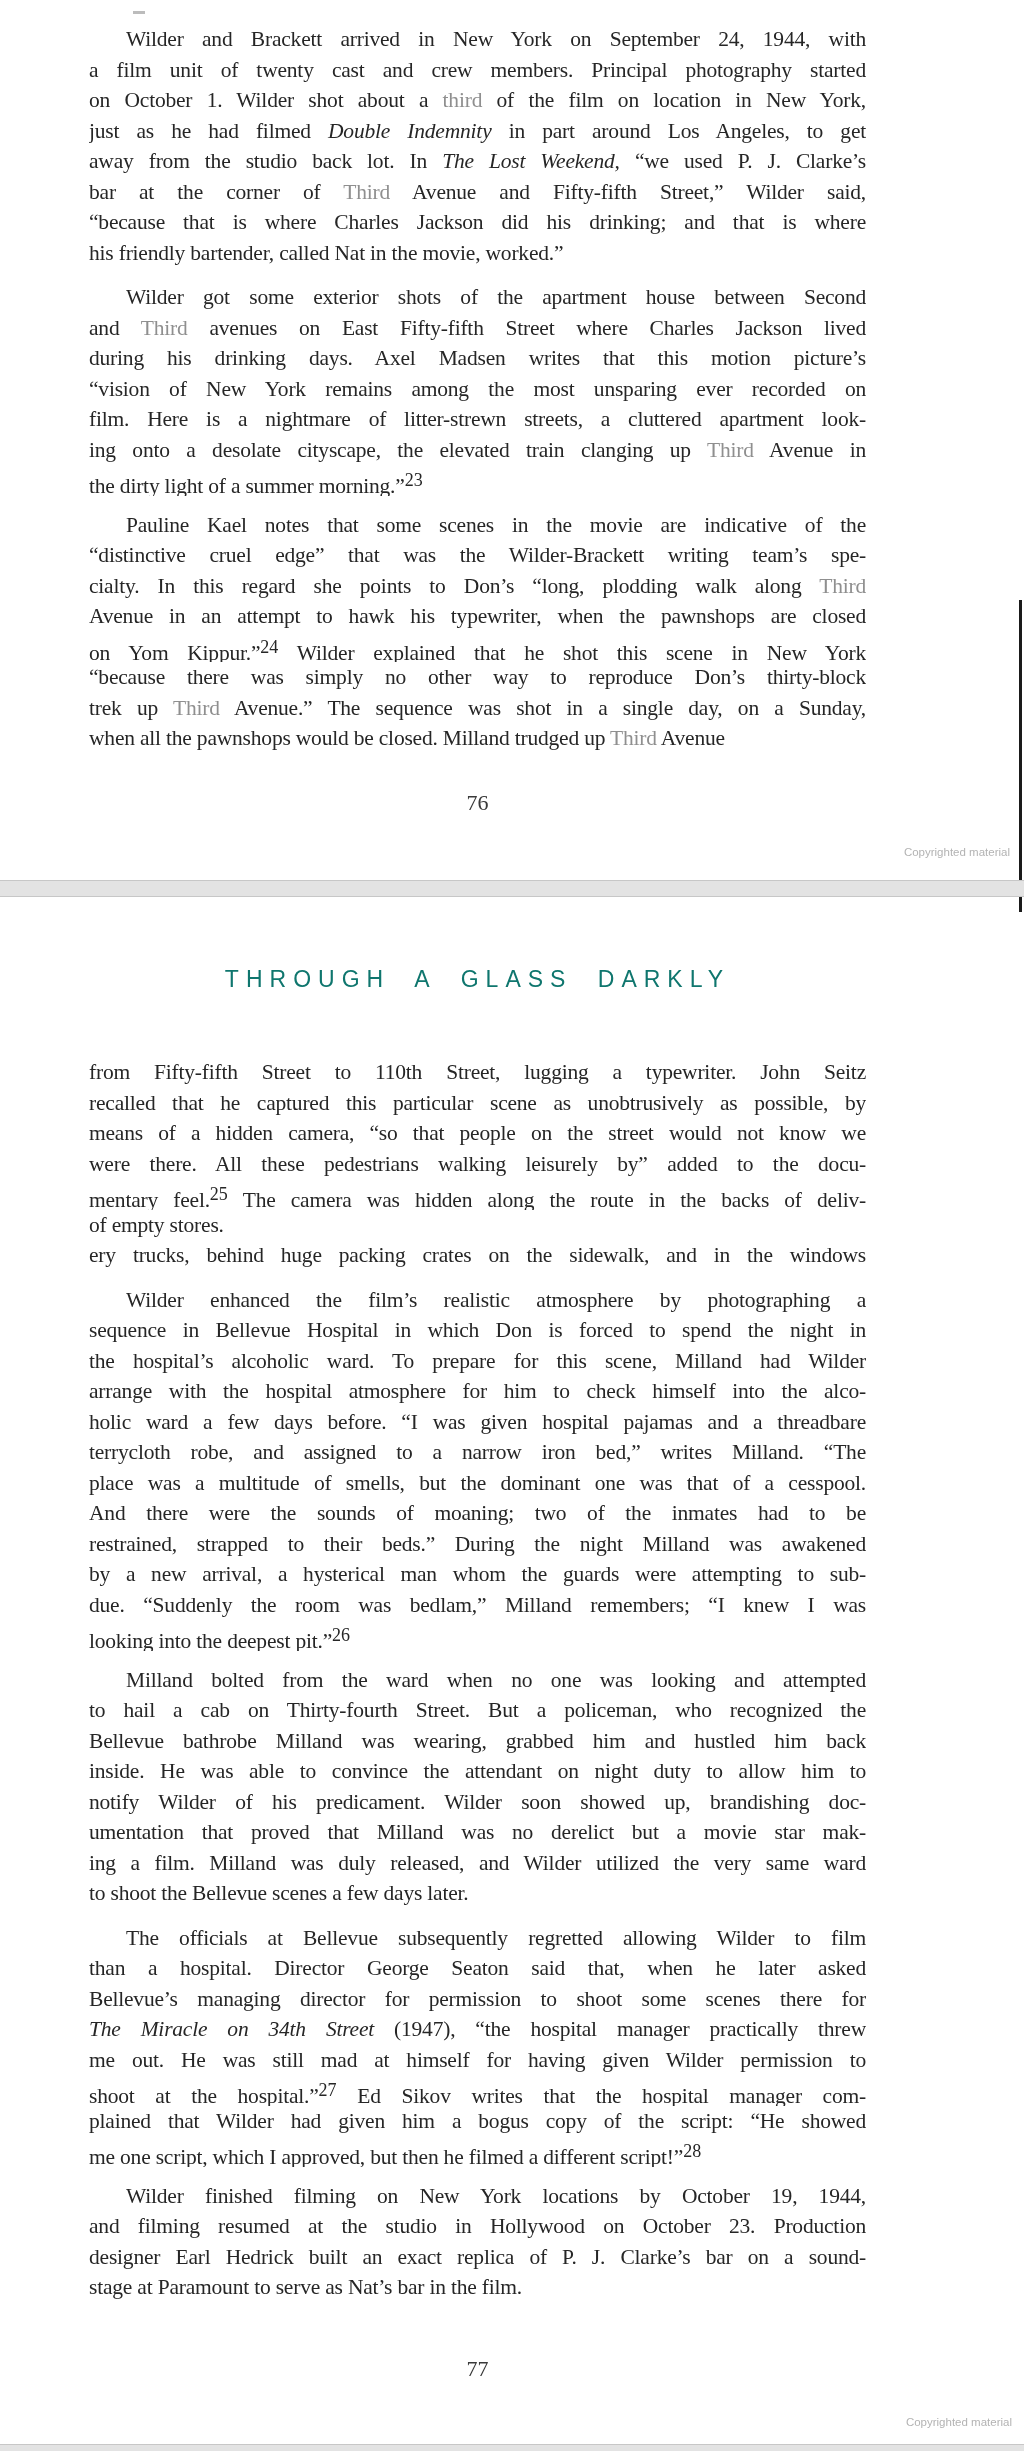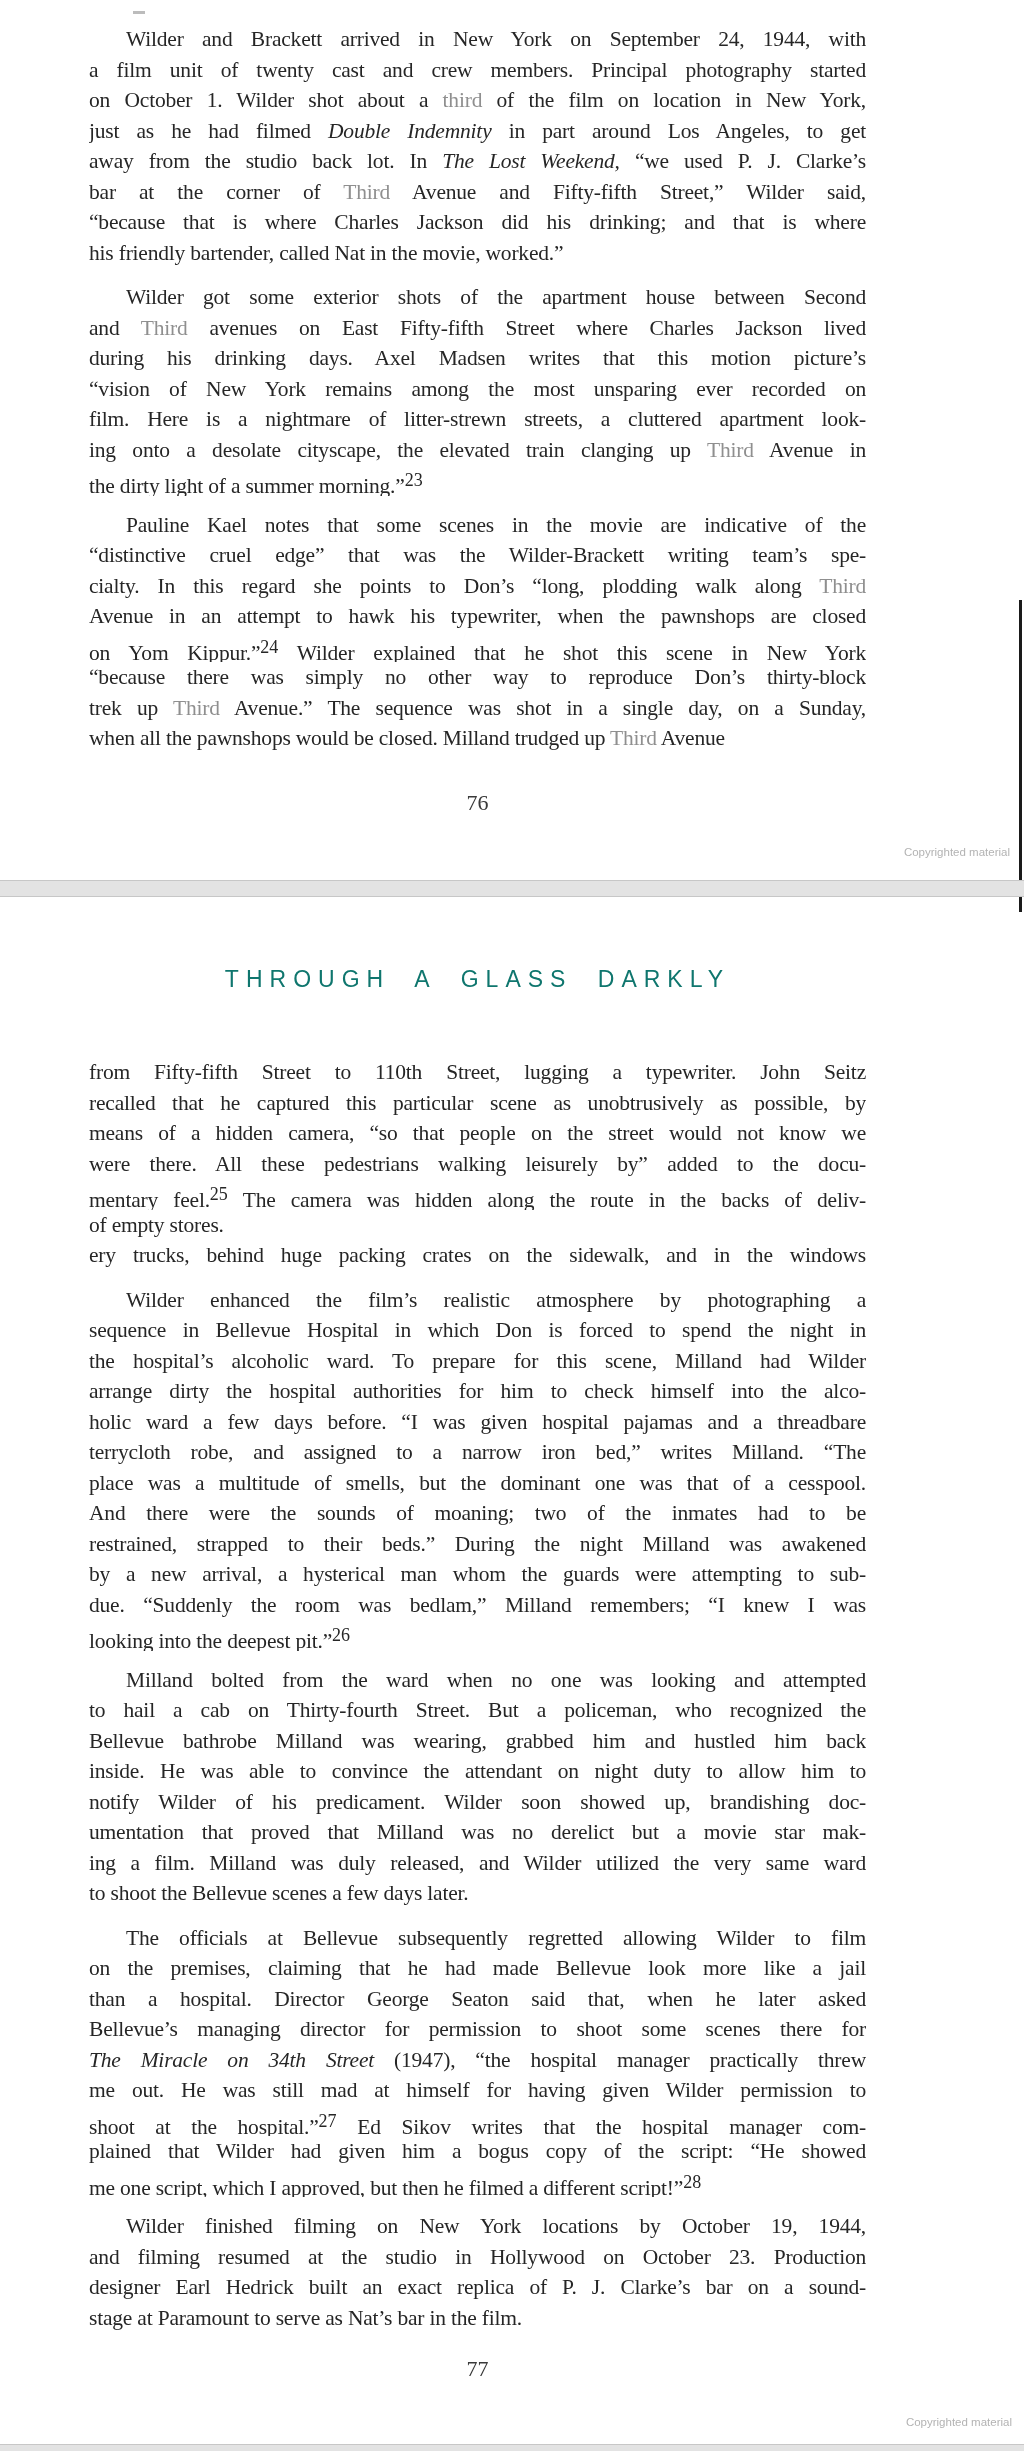--- a/index.html
+++ b/index.html
@@ -153,21 +153,21 @@
           <div class="line">means of a hidden camera, “so that people on the street would not know we</div>
           <div class="line">were there. All these pedestrians walking leisurely by” added to the docu-</div>
           <div class="line">mentary feel.<span class="seg-sup">25</span> The camera was hidden along the route in the backs of deliv-</div>
           <div class="line last">of empty stores.</div>
           <div class="line">ery trucks, behind huge packing crates on the sidewalk, and in the windows</div>
         </div>
         <div class="para">
           <div class="line first-indent">Wilder enhanced the film’s realistic atmosphere by photographing a</div>
           <div class="line">sequence in Bellevue Hospital in which Don is forced to spend the night in</div>
           <div class="line">the hospital’s alcoholic ward. To prepare for this scene, Milland had Wilder</div>
-          <div class="line">arrange dirty the hospital authorities for him to check himself into the alco-</div>
+          <div class="line">arrange with the hospital atmosphere for him to check himself into the alco-</div>
           <div class="line">holic ward a few days before. “I was given hospital pajamas and a threadbare</div>
           <div class="line">terrycloth robe, and assigned to a narrow iron bed,” writes Milland. “The</div>
           <div class="line">place was a multitude of smells, but the dominant one was that of a cesspool.</div>
           <div class="line">And there were the sounds of moaning; two of the inmates had to be</div>
           <div class="line">restrained, strapped to their beds.” During the night Milland was awakened</div>
           <div class="line">by a new arrival, a hysterical man whom the guards were attempting to sub-</div>
           <div class="line">due. “Suddenly the room was bedlam,” Milland remembers; “I knew I was</div>
           <div class="line last">looking into the deepest pit.”<span class="seg-sup">26</span></div>
         </div>
         <div class="para">
@@ -175,21 +175,20 @@
           <div class="line">to hail a cab on Thirty-fourth Street. But a policeman, who recognized the</div>
           <div class="line">Bellevue bathrobe Milland was wearing, grabbed him and hustled him back</div>
           <div class="line">inside. He was able to convince the attendant on night duty to allow him to</div>
           <div class="line">notify Wilder of his predicament. Wilder soon showed up, brandishing doc-</div>
           <div class="line">umentation that proved that Milland was no derelict but a movie star mak-</div>
           <div class="line">ing a film. Milland was duly released, and Wilder utilized the very same ward</div>
           <div class="line last">to shoot the Bellevue scenes a few days later.</div>
         </div>
         <div class="para">
           <div class="line first-indent">The officials at Bellevue subsequently regretted allowing Wilder to film</div>
-          <div class="line">on the premises, claiming that he had made Bellevue look more like a jail</div>
           <div class="line">than a hospital. Director George Seaton said that, when he later asked</div>
           <div class="line">Bellevue’s managing director for permission to shoot some scenes there for</div>
           <div class="line"><span class="seg-i">The Miracle on 34th Street</span> (1947), “the hospital manager practically threw</div>
           <div class="line">me out. He was still mad at himself for having given Wilder permission to</div>
           <div class="line">shoot at the hospital.”<span class="seg-sup">27</span> Ed Sikov writes that the hospital manager com-</div>
           <div class="line">plained that Wilder had given him a bogus copy of the script: “He showed</div>
           <div class="line last">me one script, which I approved, but then he filmed a different script!”<span class="seg-sup">28</span></div>
         </div>
         <div class="para">
           <div class="line first-indent">Wilder finished filming on New York locations by October 19, 1944,</div>

